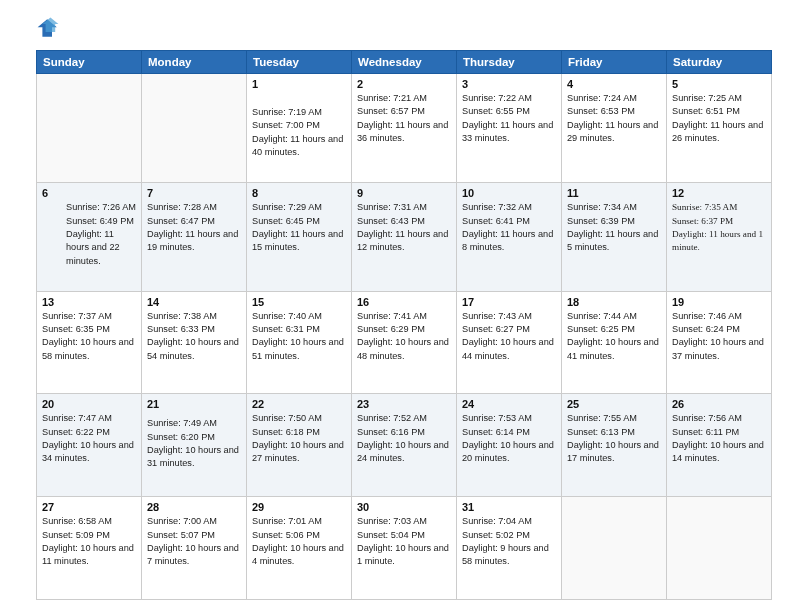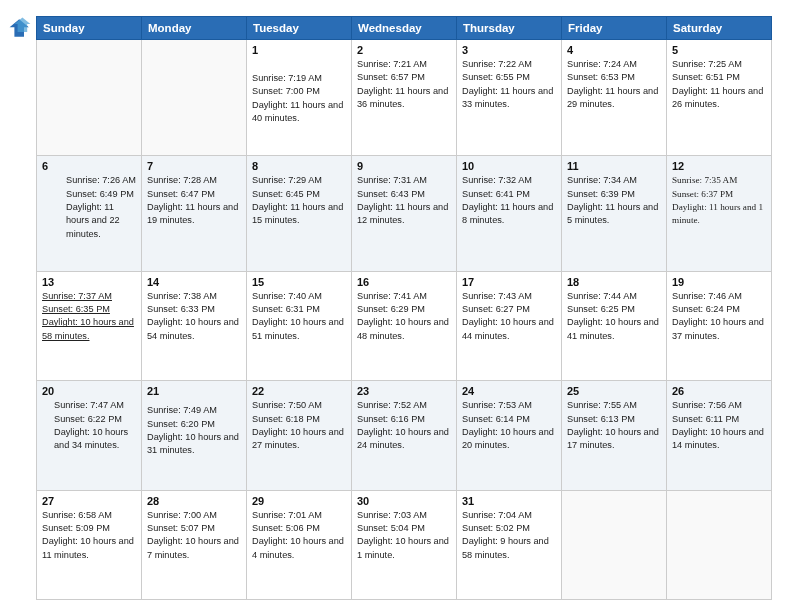--- a/index.html
+++ b/index.html
@@ -6,23 +6,23 @@
     body {
       font-family: Arial, sans-serif;
       background: #fff;
       width: 792px;
       height: 612px;
       overflow: hidden;
     }
     .page {
       width: 792px;
       height: 612px;
-      padding: 16px 20px 12px 8px;
+      padding: 16px 20px 12px 36px;
       display: flex;
-      flex-direction: row;
+      flex-direction: column;
     }
     .header {
       display: flex;
       justify-content: space-between;
       align-items: flex-start;
       margin-bottom: 10px;
     }
     .logo {
       display: flex;
       align-items: center;
@@ -209,21 +209,21 @@
           <td>
             <div class="day-number">12</div>
             <div class="day-info" style="white-space: pre-line; font-family: Liberation Serif, serif;">Sunrise: 7:35 AM
 Sunset: 6:37 PM
 Daylight: 11 hours and 1 minute.</div>
           </td>
         </tr>
         <tr class="row-odd">
           <td>
             <div class="day-number">13</div>
-            <div class="day-info" style="white-space: pre-line; text-decoration: underline;">Sunrise: 7:37 AM
+            <div class="day-info" style="white-space: pre-line;">Sunrise: 7:37 AM
 Sunset: 6:35 PM
 Daylight: 10 hours and 58 minutes.</div>
           </td>
           <td>
             <div class="day-number">14</div>
             <div class="day-info" style="white-space: pre-line;">Sunrise: 7:38 AM
 Sunset: 6:33 PM
 Daylight: 10 hours and 54 minutes.</div>
           </td>
           <td>
@@ -253,21 +253,21 @@
           <td>
             <div class="day-number">19</div>
             <div class="day-info" style="white-space: pre-line;">Sunrise: 7:46 AM
 Sunset: 6:24 PM
 Daylight: 10 hours and 37 minutes.</div>
           </td>
         </tr>
         <tr class="row-even">
           <td>
             <div class="day-number">20</div>
-            <div class="day-info" style="white-space: pre-line; margin-left: 12px;">Sunrise: 7:47 AM
+            <div class="day-info" style="white-space: pre-line;">Sunrise: 7:47 AM
 Sunset: 6:22 PM
 Daylight: 10 hours and 34 minutes.</div>
           </td>
           <td>
             <div class="day-number">21</div>
             <div class="day-info" style="white-space: pre-line; margin-top: 7px;">Sunrise: 7:49 AM
 Sunset: 6:20 PM
 Daylight: 10 hours and 31 minutes.</div>
           </td>
           <td>

